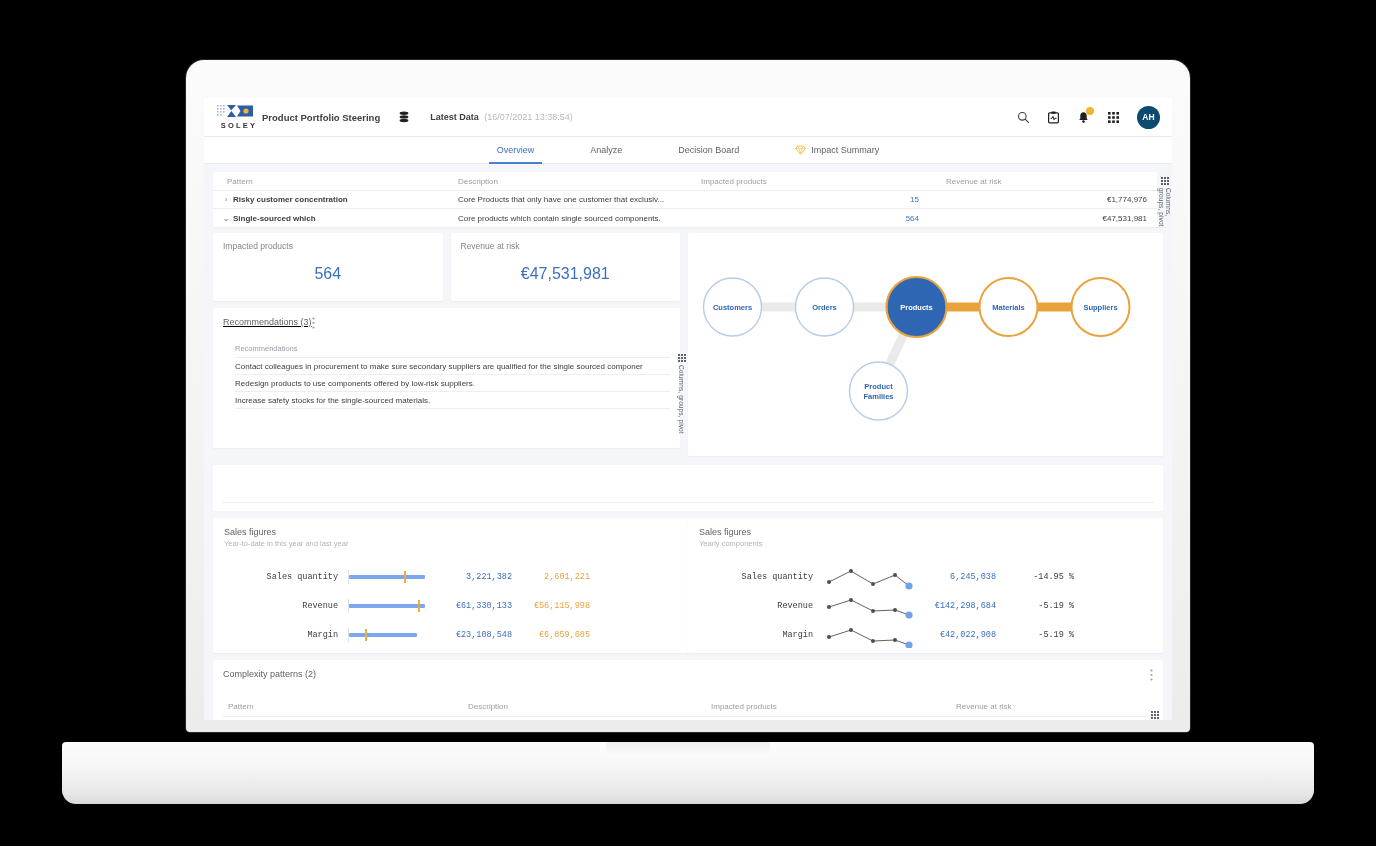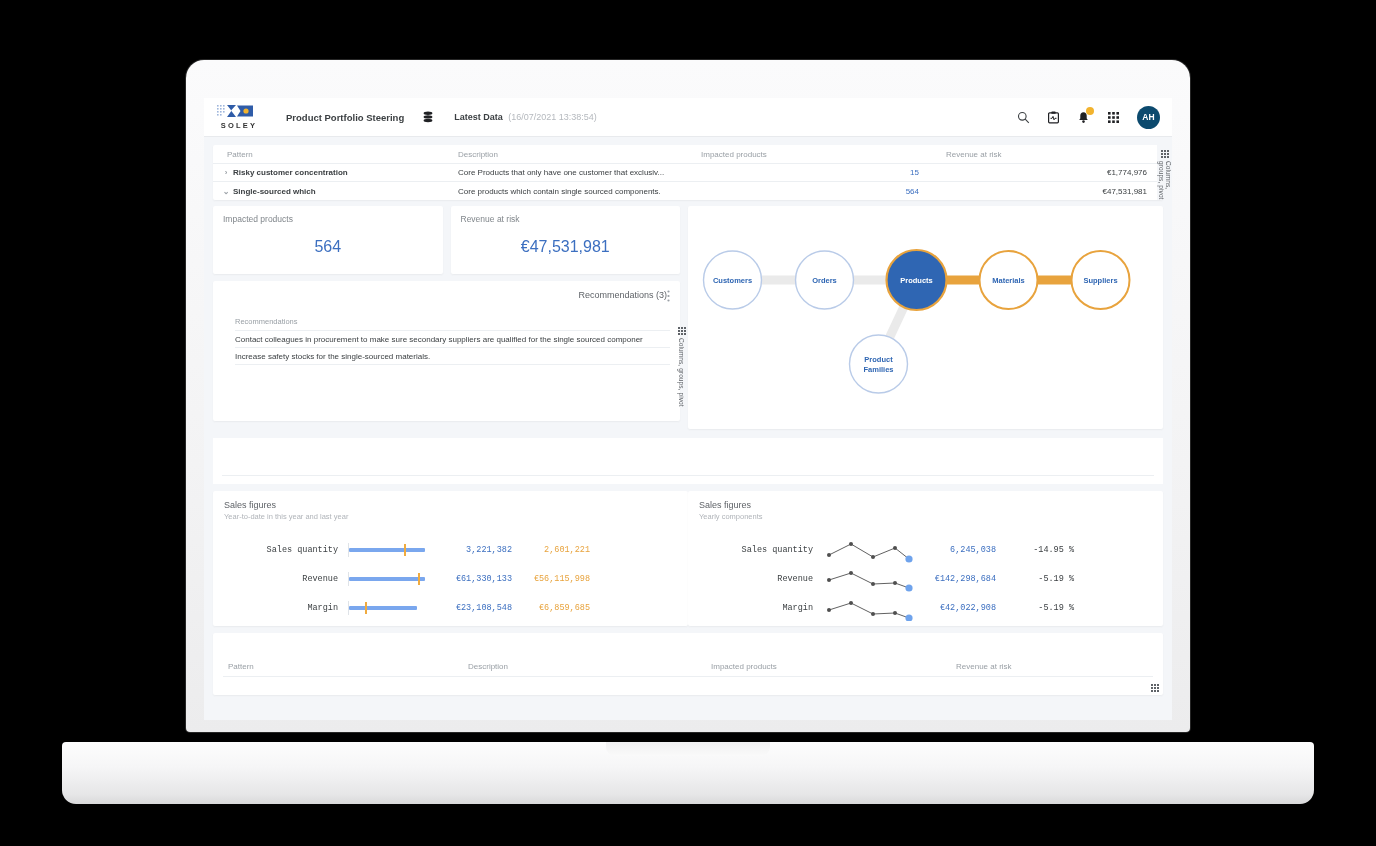--- a/index.html
+++ b/index.html
@@ -37,21 +37,21 @@
   
   .topbar {
     height: 39px; background:#ffffff; border-bottom:1px solid #e8eaed;
     display:flex; align-items:center; padding: 0 12px;
   }
   .logo-wrap { display:flex; flex-direction:column; align-items:center; width:46px; }
   .logo-mark { width:44px; height:16px; }
   .logo-word {
     font-size:7.5px; letter-spacing:2.2px; color:#333; font-weight:700; margin-top:1px;
   }
-  .app-title { font-size:9.5px; font-weight:700; color:#3c4043; margin-left:24px; }
+  .app-title { font-size:9.5px; font-weight:700; color:#3c4043; }
   .db-icon { margin-left:18px; display:flex; align-items:center; }
   .latest-data { margin-left:20px; font-size:9px; color:#3c4043; font-weight:700; }
   .latest-ts { font-size:9px; color:#b5b9be; font-weight:400; margin-left:3px; }
   .topbar-spacer { flex:1; }
   .tb-icon { margin-left:17px; position:relative; display:flex; align-items:center; cursor:pointer;}
   .badge-dot {
     position:absolute; right:-4px; top:-4px; width:8px; height:8px;
     border-radius:50%; background:#f2b32e;
   }
   .avatar {
@@ -110,21 +110,21 @@
   
   .mid { display:flex; gap:8px; margin-top:6px; }
   .mid-left { width:467px; }
   .kpis { display:flex; gap:8px; }
   .kpi { flex:1; height:68px; padding:8px 10px; }
   .kpi-label { font-size:8.5px; color:#80868b; }
   .kpi-value {
     font-size:16px; color:#3c6fc0; text-align:center; margin-top:14px; font-weight:400;
   }
   .recos { margin-top:7px; height:140px; padding:9px 10px 0 10px; position:relative; }
-  .recos-head { display:flex; align-items:flex-start; justify-content:flex-end; }
+  .recos-head { display:flex; align-items:flex-start; justify-content:flex-start;text-decoration:underline; }
   .recos-title { font-size:9px; color:#5f6368; }
   .kebab { color:#9aa0a6; font-size:10px; line-height:8px; cursor:pointer; letter-spacing:0; }
   .recos-table { margin:14px 0 0 12px; }
   .recos-th { font-size:7.5px; color:#9aa0a6; padding-bottom:4px; border-bottom:1px solid #eceff2; }
   .recos-tr {
     font-size:8px; color:#3c4043; height:17px; display:flex; align-items:center;
     border-bottom:1px solid #eceff2; white-space:nowrap; overflow:hidden;
     text-overflow:clip;
   }
   .recos-sidetab {
@@ -248,20 +248,40 @@
           <rect x="1" y="9.4" width="2.6" height="2.6"></rect>
             <rect x="5.2" y="9.4" width="2.6" height="2.6"></rect>
             <rect x="9.4" y="9.4" width="2.6" height="2.6"></rect>
         </g>
       </svg>
     </div>
 
     <div class="avatar">AH</div>
   </div>
 
+  <div class="tabs">
+    <div class="tab active">
+      <span>Overview</span>
+    </div>
+    <div class="tab">
+      <span>Analyze</span>
+    </div>
+    <div class="tab">
+      <span>Decision Board</span>
+    </div>
+    <div class="tab">
+      <span class="gem">
+        <svg width="11" height="10" viewBox="0 0 11 10">
+          <path d="M2.4 1 L8.6 1 L10.4 3.4 L5.5 9.2 L0.6 3.4 Z" fill="none" stroke="#f2c14e" stroke-width="1"></path>
+          <path d="M0.6 3.4 L10.4 3.4 M2.4 1 L4 3.4 L5.5 9.2 L7 3.4 L8.6 1" fill="none" stroke="#f2c14e" stroke-width=".7"></path>
+        </svg>
+      </span>
+      <span>Impact Summary</span>
+    </div>
+  </div>
 
   <div class="page">
 
     <div class="card ptable">
       <div class="pt-head">
         <div class="c-pattern">Pattern</div>
         <div class="c-desc">Description</div>
         <div class="c-imp" style="text-align:left;padding-right:0">Impacted products</div>
         <div class="c-rev" style="text-align:left;padding-right:0">Revenue at risk</div>
       </div>
@@ -324,20 +344,21 @@
                 <circle cx="1.5" cy="1.5" r="1.1" fill="#9aa0a6"></circle>
                 <circle cx="1.5" cy="6" r="1.1" fill="#9aa0a6"></circle>
                 <circle cx="1.5" cy="10.5" r="1.1" fill="#9aa0a6"></circle>
               </svg>
             </div>
           </div>
 
           <div class="recos-table">
             <div class="recos-th">Recommendations</div>
             <div class="recos-tr">Contact colleagues in procurement to make sure secondary suppliers are qualified for the single sourced componer</div>
+            <div class="recos-tr">Redesign products to use components offered by low-risk suppliers.</div>
             <div class="recos-tr">Increase safety stocks for the single-sourced materials.</div>
           </div>
 
           <div class="recos-sidetab">
             <span class="grid-glyph">
                 <i></i>
                 <i></i>
                 <i></i>
                 <i></i>
                 <i></i>
@@ -499,20 +520,30 @@
             </div>
             <div class="sf-v1">€42,022,908</div>
             <div class="sf-v2 neutral">-5.19 %</div>
           </div>
 
         </div>
       </div>
     </div>
 
     <div class="card complexity">
+      <div class="cx-head">
+        <div class="cx-title">Complexity patterns (2)</div>
+        <div class="kebab">
+          <svg width="3" height="12" viewBox="0 0 3 12">
+            <circle cx="1.5" cy="1.5" r="1.1" fill="#9aa0a6"></circle>
+            <circle cx="1.5" cy="6" r="1.1" fill="#9aa0a6"></circle>
+            <circle cx="1.5" cy="10.5" r="1.1" fill="#9aa0a6"></circle>
+          </svg>
+        </div>
+      </div>
       <div class="cx-cols">
         <div style="width:245px;padding-left:5px">Pattern</div>
         <div style="width:243px">Description</div>
         <div style="width:245px">Impacted products</div>
         <div style="flex:1">Revenue at risk</div>
       </div>
       <div class="cx-dots">
         <span class="grid-glyph">
             <i></i>
             <i></i>

